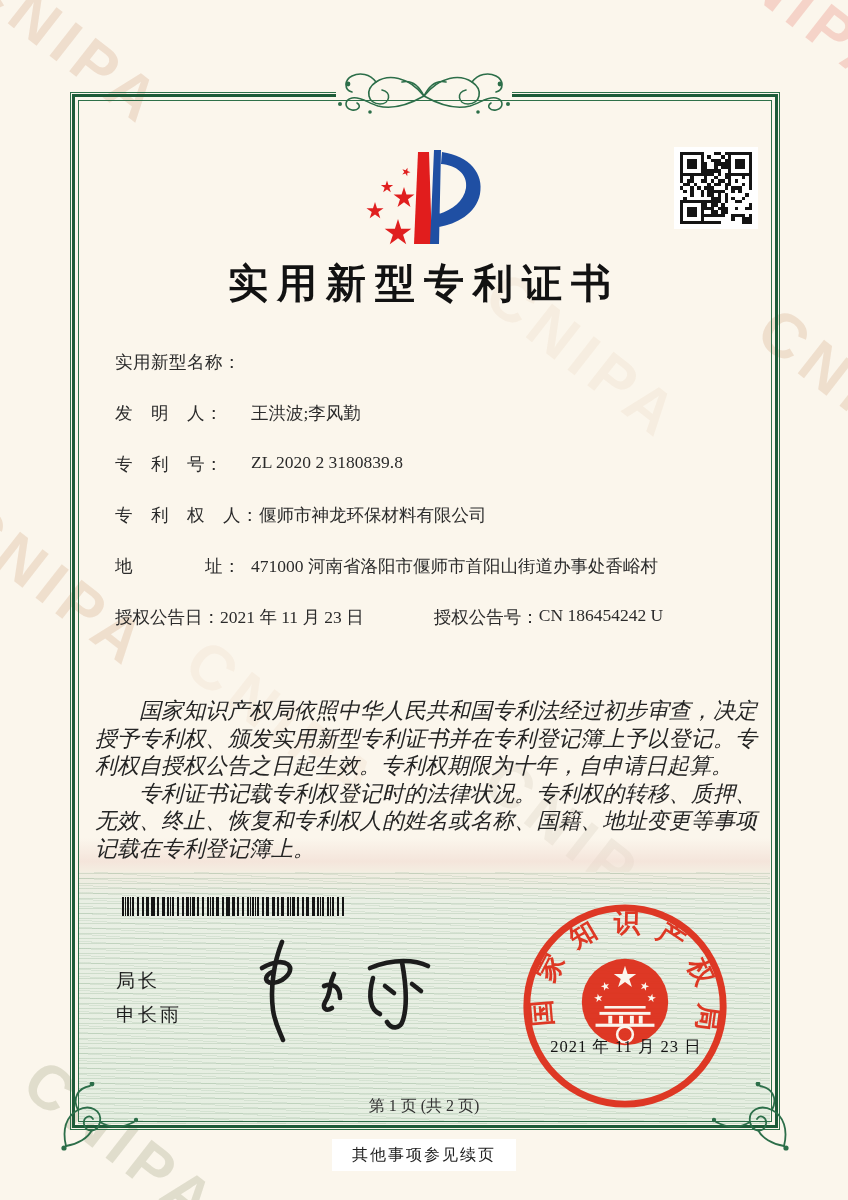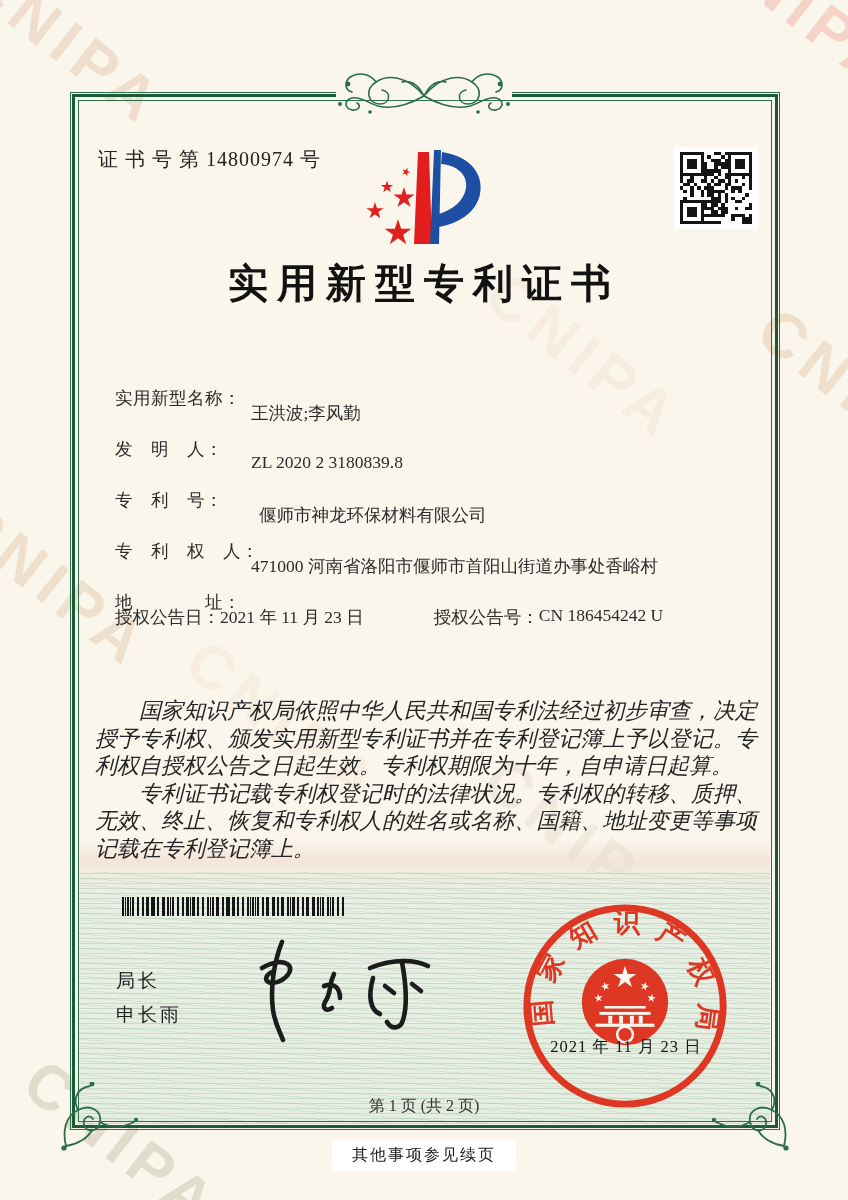--- a/index.html
+++ b/index.html
@@ -36,21 +36,21 @@
   .abs{position:absolute;z-index:3;}
   .cert-no{left:98px;top:146px;font-size:20px;color:#222;letter-spacing:1px;}
   .title{left:0;top:256px;width:100%;text-align:center;font-size:40px;font-weight:bold;color:#121212;letter-spacing:9px;}
 
   .qr-box{left:674px;top:147px;width:84px;height:82px;background:#fff;}
   .qr{position:absolute;left:6px;top:5px;width:72px;height:72px;}
   .qr div{position:absolute;width:3.4px;height:3.4px;background:#141414;}
 
   .fields{left:115px;top:350px;width:648px;}
   .frow{display:flex;height:51px;align-items:flex-start;font-size:17.5px;color:#2b2b2b;}
-  .flabel{flex:0 0 136px;letter-spacing:.5px;white-space:nowrap;margin-top:36px;}
+  .flabel{flex:0 0 136px;letter-spacing:.5px;white-space:nowrap;}
   .fvalue{white-space:nowrap;}
   .grantrow{display:flex;height:40px;font-size:17.5px;color:#2b2b2b;}
   .grantrow .g2{margin-left:70px;}
 
   .paras{left:95px;top:697px;width:662px;font-size:22px;line-height:27.5px;color:#242424;text-align:justify;z-index:3;position:absolute;font-style:italic;}
   .paras p{margin:0;text-indent:2em;}
 
   .barcode{left:122px;top:897px;width:222px;height:19px;z-index:3;
     background:
       repeating-linear-gradient(90deg,#151515 0 2px,transparent 2px 5px),
@@ -131,21 +131,20 @@
       <path d="M8,64 C4,48 8,34 20,28 C32,22 44,28 42,40 C40,50 28,52 26,42 C25,35 32,32 35,37"></path>
       <path d="M20,28 C14,16 20,6 32,4"></path>
       <path d="M42,40 C52,46 64,46 76,40"></path>
       <path d="M8,64 C20,62 30,56 34,48"></path>
       <circle cx="34" cy="2" r="2.4" fill="#2c6e49" stroke="none"></circle>
       <circle cx="78" cy="38" r="2.2" fill="#2c6e49" stroke="none"></circle>
       <circle cx="6" cy="66" r="2.6" fill="#2c6e49" stroke="none"></circle>
     </g>
   </svg>
 
-  <div class="abs cert-no">证 书 号 第 14800974 号</div>
 
   <svg class="abs logo" width="185" height="122" viewBox="0 0 185 122">
     <g fill="#e01f1f">
       <path transform="translate(56,93) scale(14)" d="M0,-1 L0.224,-0.309 L0.951,-0.309 L0.363,0.118 L0.588,0.809 L0,0.382 L-0.588,0.809 L-0.363,0.118 L-0.951,-0.309 L-0.224,-0.309 Z"></path>
       <path transform="translate(33,71) scale(9)" d="M0,-1 L0.224,-0.309 L0.951,-0.309 L0.363,0.118 L0.588,0.809 L0,0.382 L-0.588,0.809 L-0.363,0.118 L-0.951,-0.309 L-0.224,-0.309 Z"></path>
       <path transform="translate(62,58) scale(11)" d="M0,-1 L0.224,-0.309 L0.951,-0.309 L0.363,0.118 L0.588,0.809 L0,0.382 L-0.588,0.809 L-0.363,0.118 L-0.951,-0.309 L-0.224,-0.309 Z"></path>
       <path transform="translate(45,47) scale(6.5)" d="M0,-1 L0.224,-0.309 L0.951,-0.309 L0.363,0.118 L0.588,0.809 L0,0.382 L-0.588,0.809 L-0.363,0.118 L-0.951,-0.309 L-0.224,-0.309 Z"></path>
       <path transform="translate(64,32) scale(4.5) rotate(20)" d="M0,-1 L0.224,-0.309 L0.951,-0.309 L0.363,0.118 L0.588,0.809 L0,0.382 L-0.588,0.809 L-0.363,0.118 L-0.951,-0.309 L-0.224,-0.309 Z"></path>
     </g>
     <polygon fill="#e11d1d" points="76,12 87,12 90,104 72,104"></polygon>

